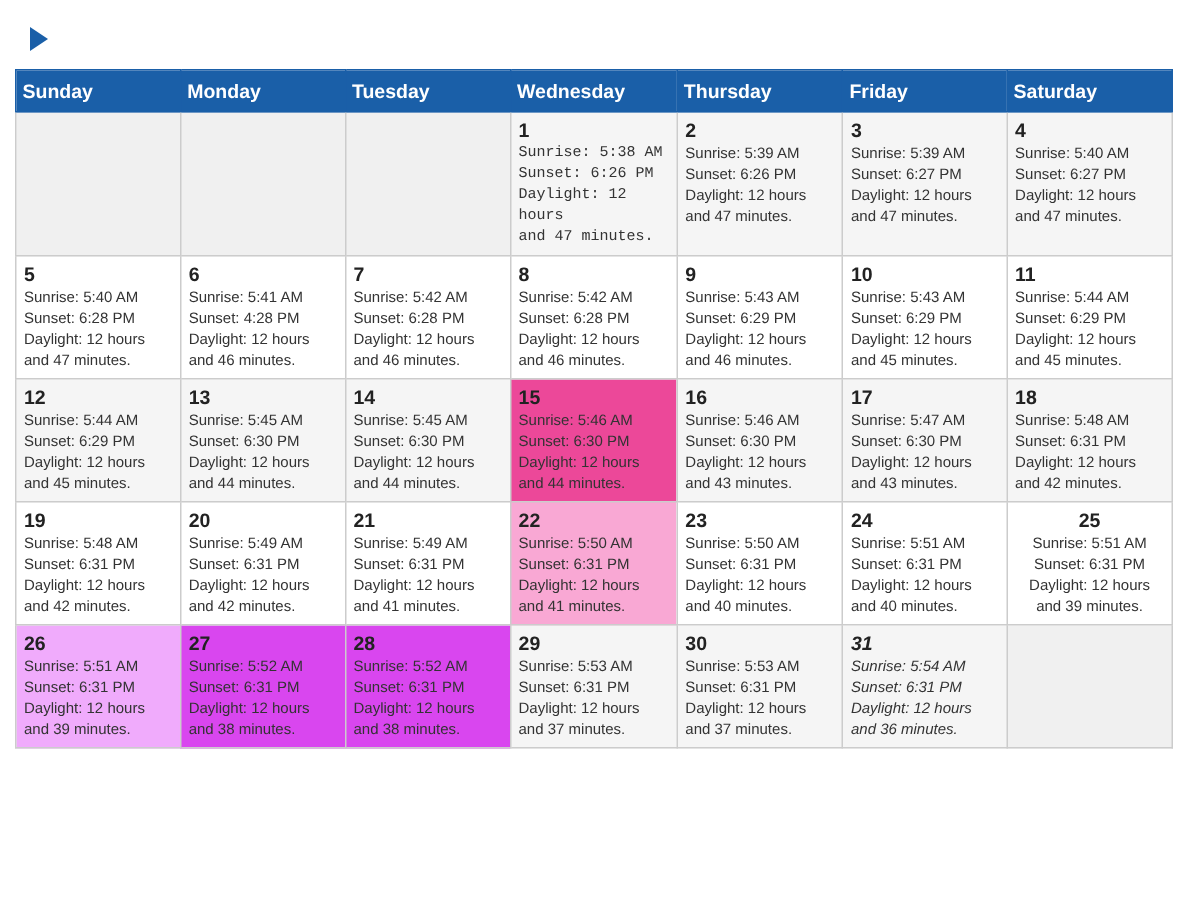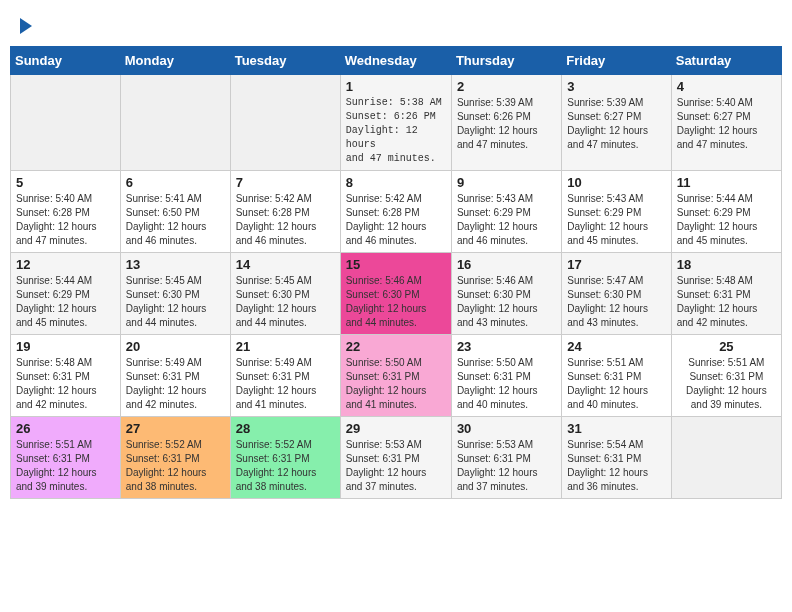--- a/index.html
+++ b/index.html
@@ -155,21 +155,21 @@
         <td style="background: rgb(255, 255, 255);">
           <span class="day-num">5</span>
           <div class="day-info" style="white-space: pre-line;">Sunrise: 5:40 AM
 Sunset: 6:28 PM
 Daylight: 12 hours
 and 47 minutes.</div>
         </td>
         <td style="background: rgb(255, 255, 255);">
           <span class="day-num">6</span>
           <div class="day-info" style="white-space: pre-line;">Sunrise: 5:41 AM
-Sunset: 6:50 PM
+Sunset: 4:28 PM
 Daylight: 12 hours
 and 46 minutes.</div>
         </td>
         <td style="background: rgb(255, 255, 255);">
           <span class="day-num">7</span>
           <div class="day-info" style="white-space: pre-line;">Sunrise: 5:42 AM
 Sunset: 6:28 PM
 Daylight: 12 hours
 and 46 minutes.</div>
         </td>
@@ -305,49 +305,49 @@
         </td>
       </tr>
       <tr>
         <td style="background: #f0abfc;">
           <span class="day-num">26</span>
           <div class="day-info" style="white-space: pre-line;">Sunrise: 5:51 AM
 Sunset: 6:31 PM
 Daylight: 12 hours
 and 39 minutes.</div>
         </td>
-        <td style="background: #fdba74;">
+        <td style="background: #d946ef;">
           <span class="day-num">27</span>
           <div class="day-info" style="white-space: pre-line;">Sunrise: 5:52 AM
 Sunset: 6:31 PM
 Daylight: 12 hours
 and 38 minutes.</div>
         </td>
-        <td style="background: #86efac;">
+        <td style="background: #d946ef;">
           <span class="day-num">28</span>
           <div class="day-info" style="white-space: pre-line;">Sunrise: 5:52 AM
 Sunset: 6:31 PM
 Daylight: 12 hours
 and 38 minutes.</div>
         </td>
         <td style="background: rgb(245, 245, 245);">
           <span class="day-num">29</span>
           <div class="day-info" style="white-space: pre-line;">Sunrise: 5:53 AM
 Sunset: 6:31 PM
 Daylight: 12 hours
 and 37 minutes.</div>
         </td>
         <td style="background: rgb(245, 245, 245);">
           <span class="day-num">30</span>
           <div class="day-info" style="white-space: pre-line;">Sunrise: 5:53 AM
 Sunset: 6:31 PM
 Daylight: 12 hours
 and 37 minutes.</div>
         </td>
-        <td style="background: rgb(245, 245, 245);">
+        <td style="background: rgb(245, 245, 245); font-style: italic;">
           <span class="day-num">31</span>
           <div class="day-info" style="white-space: pre-line;">Sunrise: 5:54 AM
 Sunset: 6:31 PM
 Daylight: 12 hours
 and 36 minutes.</div>
         </td>
         <td class="empty-cell"></td>
       </tr>
     </tbody>
 </table>

